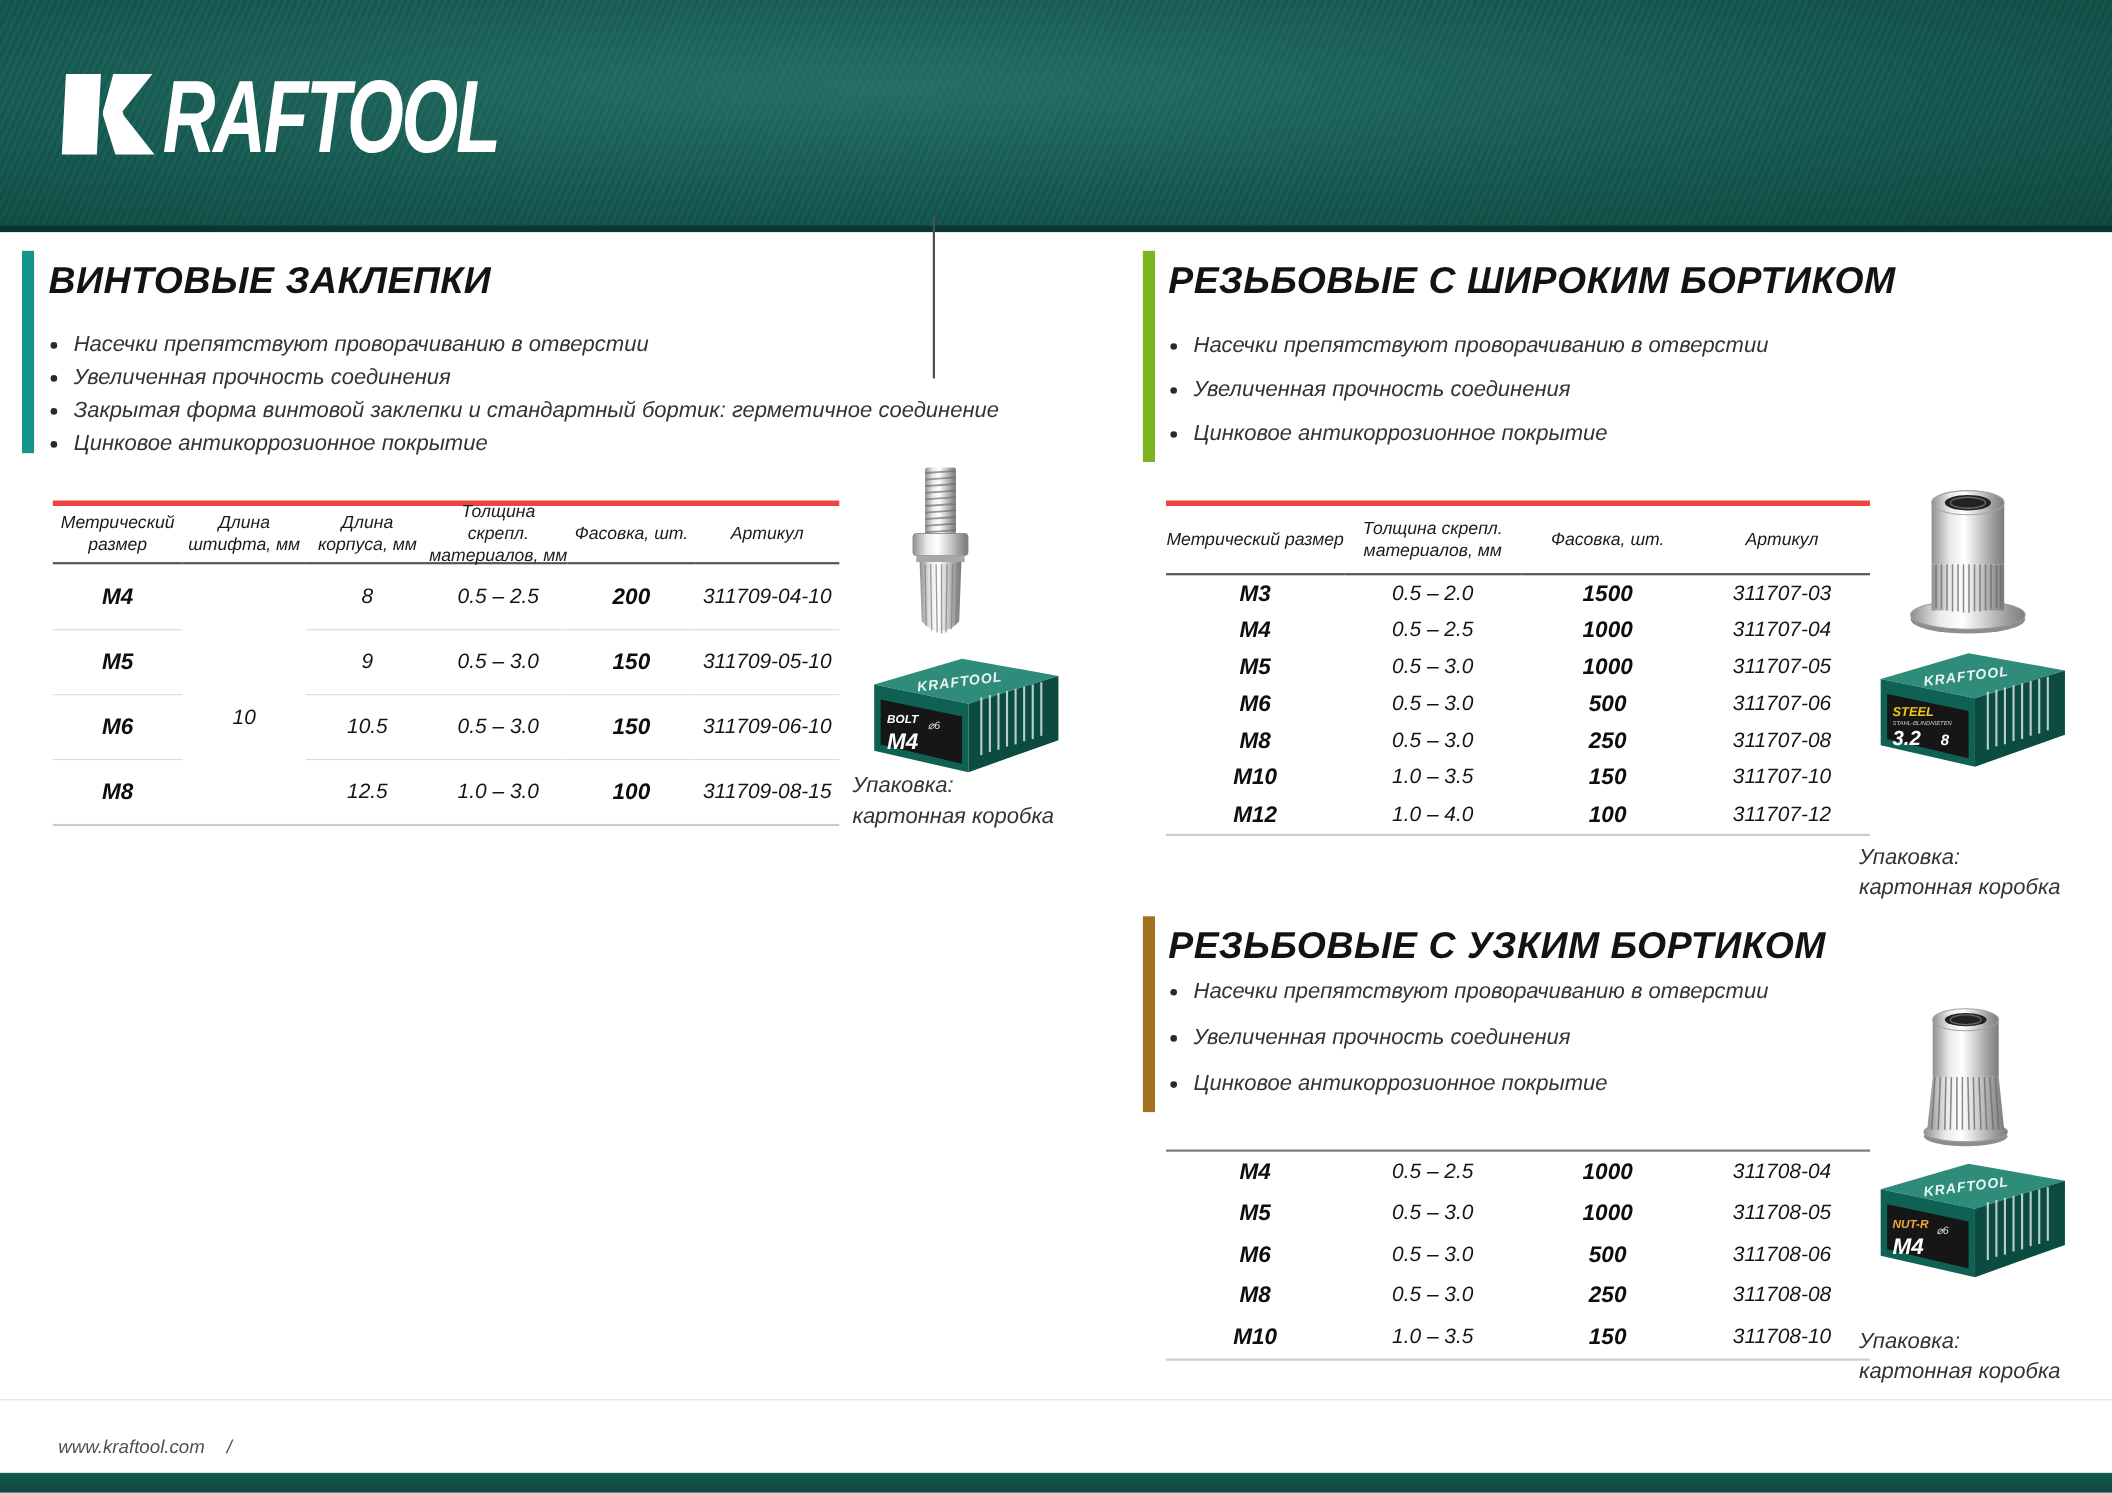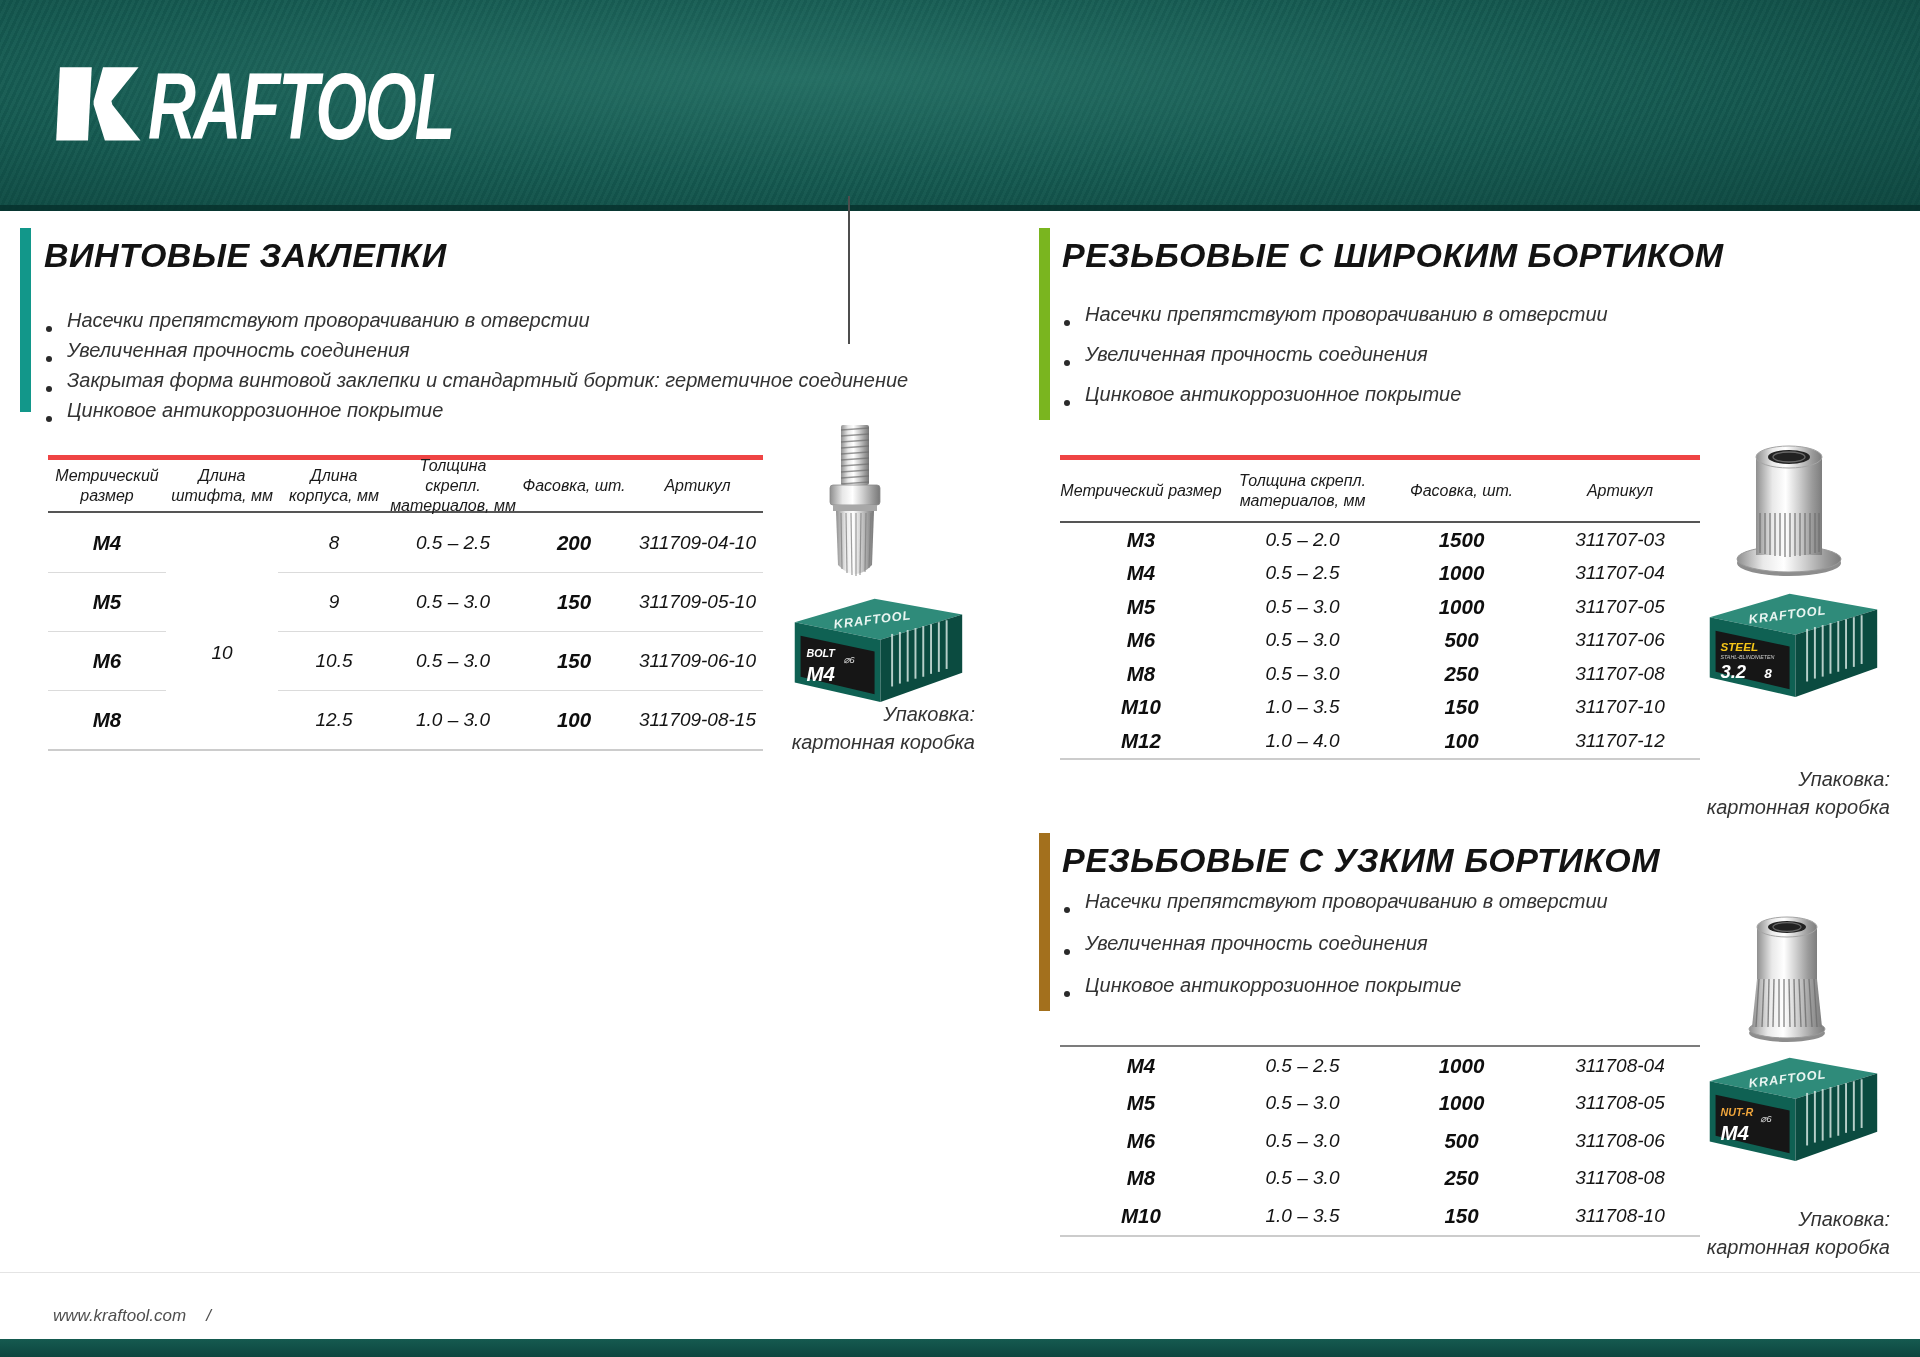--- a/index.html
+++ b/index.html
@@ -17,21 +17,21 @@
   .bottom-band{left:0;top:1339px;width:1920px;height:18px;
     background:linear-gradient(180deg,#17605590,#0d453f),#125349;background-color:#125349;}
 
   
   .sec-title{font-weight:bold;font-size:34px;color:#131313;letter-spacing:.5px;white-space:nowrap;text-align:right;}
   .accent{width:11px;}
   .acc-teal{background:#12978a;}
   .acc-green{background:#7ab51f;}
   .acc-brown{background:#a3701d;}
   .divider-v{width:2px;background:#4d4d4d;}
-  .bullet{display:flex;gap:15px;align-items:flex-end;color:#333;font-size:20px;white-space:nowrap;}
+  .bullet{display:flex;gap:15px;align-items:flex-start;color:#333;font-size:20px;white-space:nowrap;}
   .bullet .dot{width:6px;height:6px;border-radius:50%;background:#2a2a2a;margin-top:9px;flex:none;}
   .tight .bullet{height:30px;}
   .loose .bullet{margin-bottom:17px;}
   .loose2 .bullet{margin-bottom:19px;}
 
   
   .tbl{display:grid;box-sizing:border-box;border-top:5px solid #ef4444;border-bottom:2px solid #cccccc;}
   .tbl-left{grid-template-columns:118px 112px 112px 126px 116px 131px;grid-template-rows:53px repeat(4,59px);}
   .tbl-wide{grid-template-columns:162px 161px 157px 160px;grid-template-rows:63px repeat(7,33.5px);}
   .tbl-narrow{grid-template-columns:162px 161px 157px 160px;grid-template-rows:repeat(5,37.5px);
@@ -39,21 +39,21 @@
   .cell{display:flex;align-items:center;justify-content:center;text-align:center;
         font-size:19px;color:#141414;}
   .th{font-size:16px;line-height:1.25;color:#1a1a1a;border-bottom:2px solid #555;}
   .bold{font-weight:bold;font-size:20.5px;color:#0e0e0e;}
   .sep{border-top:1px solid #dbdbdb;}
   .pin{grid-column:2;grid-row:2 / span 4;margin-top:44px;}
   .gc1{grid-column:1}.gc2{grid-column:2}.gc3{grid-column:3}.gc4{grid-column:4}.gc5{grid-column:5}.gc6{grid-column:6}
   .gr1{grid-row:1}.gr2{grid-row:2}.gr3{grid-row:3}.gr4{grid-row:4}.gr5{grid-row:5}.gr6{grid-row:6}.gr7{grid-row:7}.gr8{grid-row:8}
 
   
-  .caption{font-size:20px;color:#333;text-align:right;line-height:1.42;}
+  .caption{font-size:20px;color:#333;text-align:left;line-height:1.42;}
   .footer-row{display:flex;gap:20px;align-items:baseline;font-size:17px;color:#4f4f4f;}
   .footer-rule{left:0;top:1272px;width:1920px;height:1px;background:#e4e4e4;}
   .url{color:#4f4f4f;text-decoration:none;}
 </style>
 </head>
 <body>
 
 <div class="page">
 
   <div class="abs header-band">

